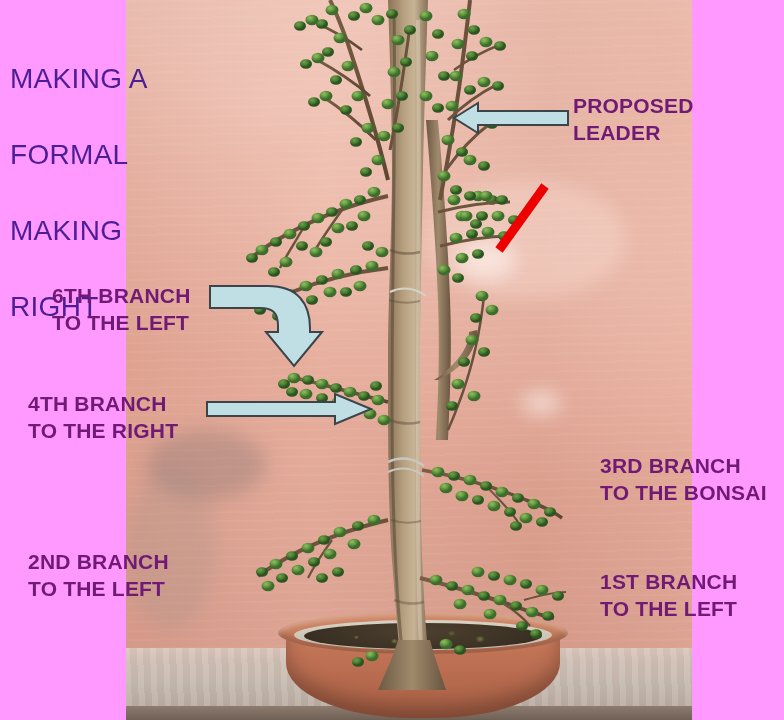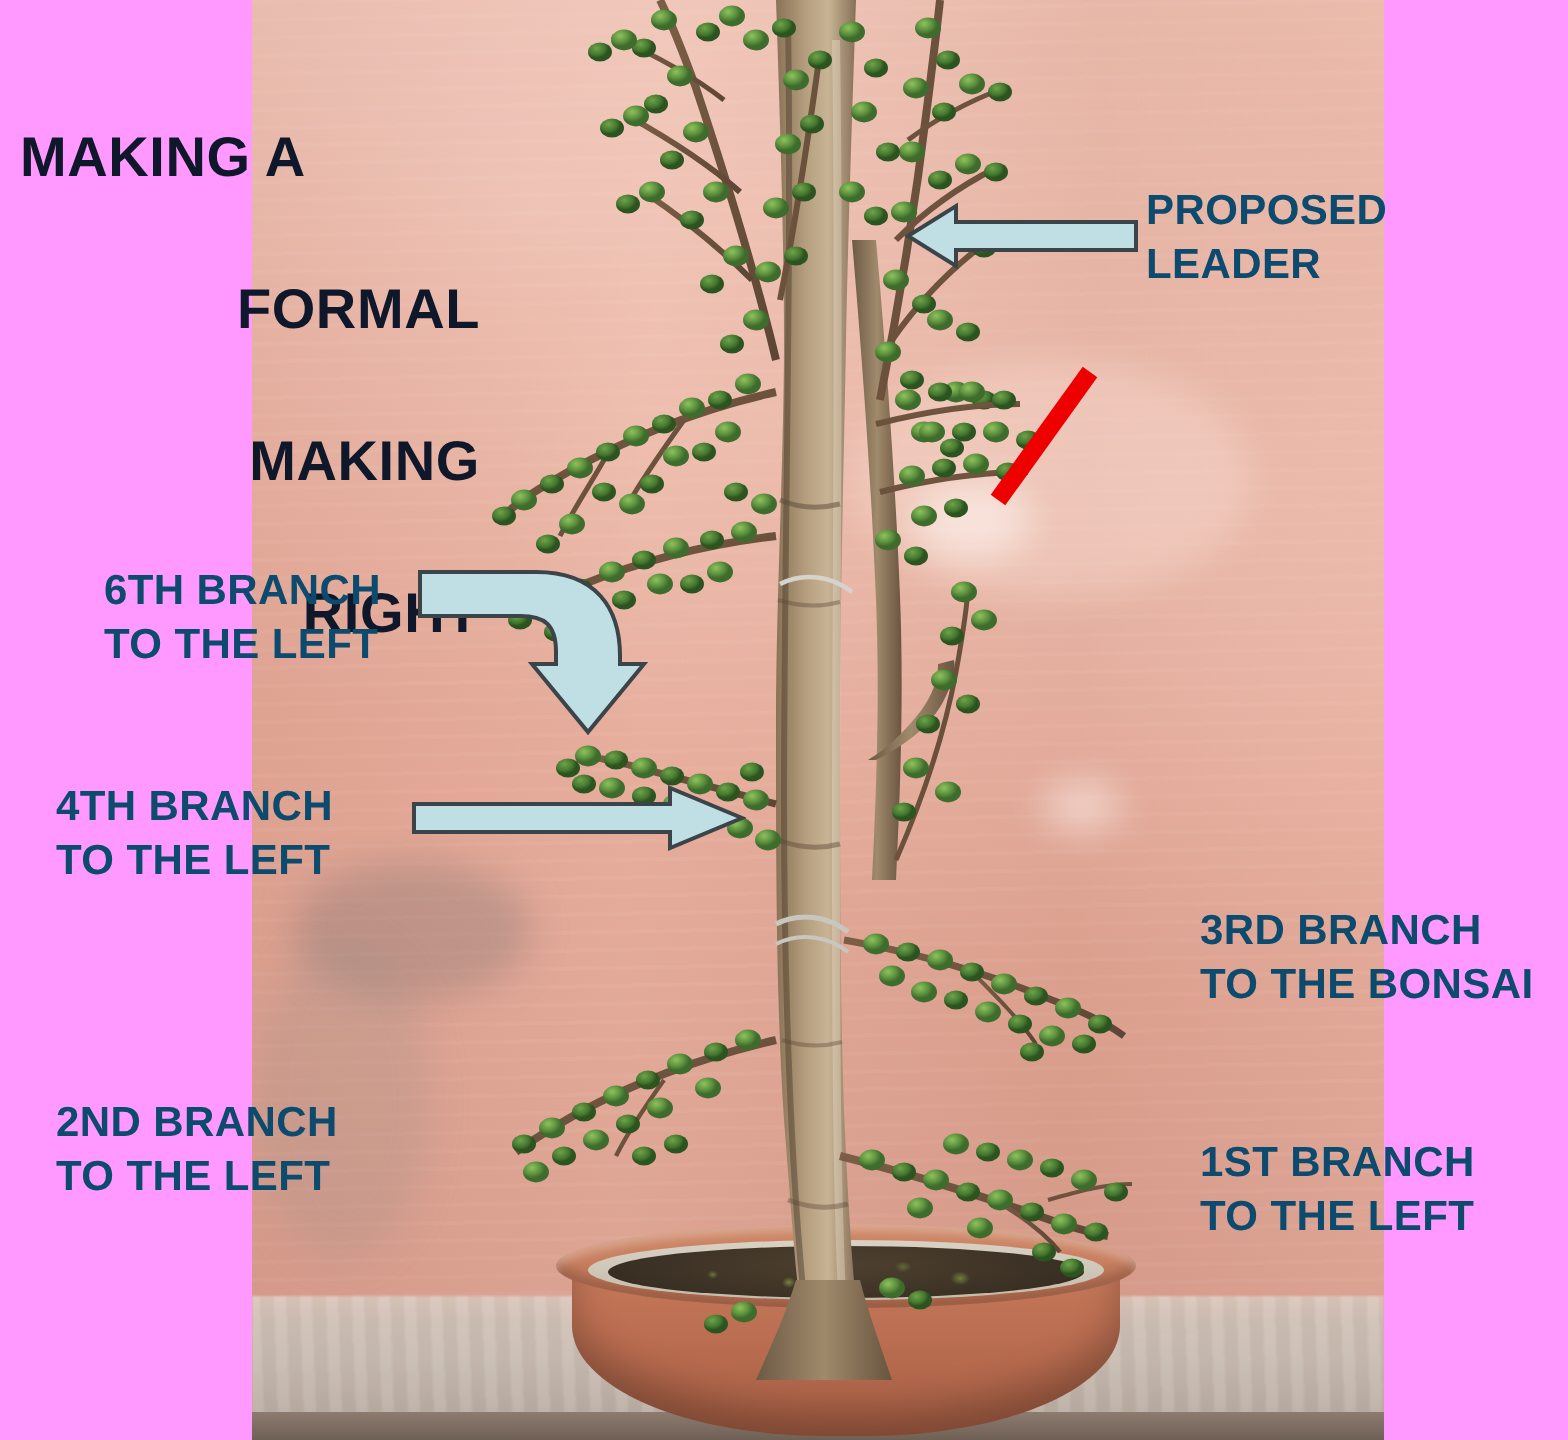--- a/index.html
+++ b/index.html
@@ -96,30 +96,30 @@
       radial-gradient(4px 3px at 52% 78%, #8a9445, transparent 70%),
       radial-gradient(3px 3px at 46% 30%, #9aa055, transparent 70%);
     opacity:.9;
   }
 
   
   .tree{position:absolute;left:0;top:0;width:566px;height:720px;}
 
   
   .note{
-    position:absolute;color:#0c4a6e;font-weight:bold;font-size:21px;
+    position:absolute;color:#701a75;font-weight:bold;font-size:21px;
     line-height:27px;letter-spacing:.2px;white-space:pre-line;
   }
   .title{
     position:absolute;left:10px;top:22px;width:230px;
-    color:#0f172a;font-weight:bold;font-size:28px;line-height:38px;
+    color:#4c1d95;font-weight:normal;font-size:28px;line-height:38px;
     letter-spacing:.3px;white-space:pre-line;
   }
   .title .l1{display:block;text-align:left;}
-  .title .l2,.title .l3,.title .l4{display:block;text-align:right;}
+  .title .l2,.title .l3,.title .l4{display:block;text-align:left;}
 
   #note-proposed-leader{left:573px;top:92px;}
   #note-6th{left:28px;top:282px;margin-left:24px;}
   #note-4th{left:28px;top:390px;}
   #note-3rd{left:600px;top:452px;}
   #note-2nd{left:28px;top:548px;}
   #note-1st{left:600px;top:568px;}
 
   .arrow{position:absolute;}
   #arrow-leader{left:452px;top:96px;}
@@ -506,21 +506,21 @@
     <polygon points="2,10 130,10 130,2 166,17 130,32 130,24 2,24" fill="#bfdfe5" stroke="#3b4448" stroke-width="2" stroke-linejoin="miter"></polygon>
   </svg>
 
   <div class="note" id="note-proposed-leader">PROPOSED
 LEADER</div>
 
   <div class="note" id="note-6th">6TH BRANCH
 TO THE LEFT</div>
 
   <div class="note" id="note-4th">4TH BRANCH
-TO THE LEFT</div>
+TO THE RIGHT</div>
 
   <div class="note" id="note-3rd">3RD BRANCH
 TO THE BONSAI</div>
 
   <div class="note" id="note-2nd">2ND BRANCH
 TO THE LEFT</div>
 
   <div class="note" id="note-1st">1ST BRANCH
 TO THE LEFT</div>
 

